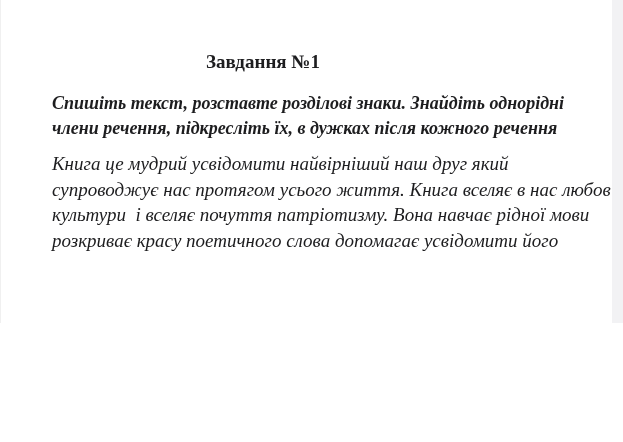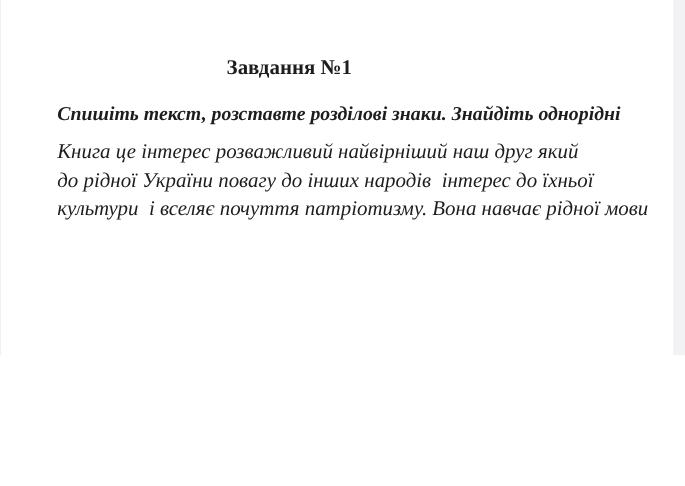--- a/index.html
+++ b/index.html
@@ -61,24 +61,26 @@
 </head>
 <body>
 
 <div class="page">
   <div class="content">
 
     <h1 class="title">Завдання №1</h1>
 
     <div class="instruction">
       <div class="line">Спишіть текст, розставте розділові знаки. Знайдіть однорідні</div>
+      <div class="line">члени речення, підкресліть їх, в дужках після кожного речення</div>
     </div>
 
     <div class="body-text">
-      <div class="line">Книга це інтерес розважливий найвірніший наш друг який</div>
-      <div class="line">до рідної України повагу до інших народів  інтерес до їхньої</div>
+      <div class="line">Книга це мудрий усвідомити найвірніший наш друг який</div>
+      <div class="line">супроводжує нас протягом усього життя. Книга вселяє в нас любов</div>
       <div class="line">культури  і вселяє почуття патріотизму. Вона навчає рідної мови</div>
+      <div class="line">розкриває красу поетичного слова допомагає усвідомити його</div>
     </div>
 
   </div>
 
   <div class="edge-strip"></div>
 </div>
 
 </body></html>

